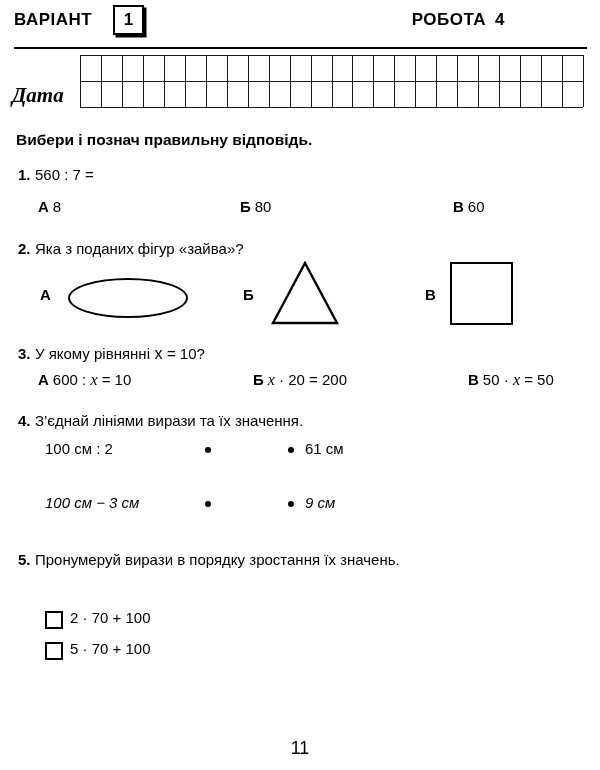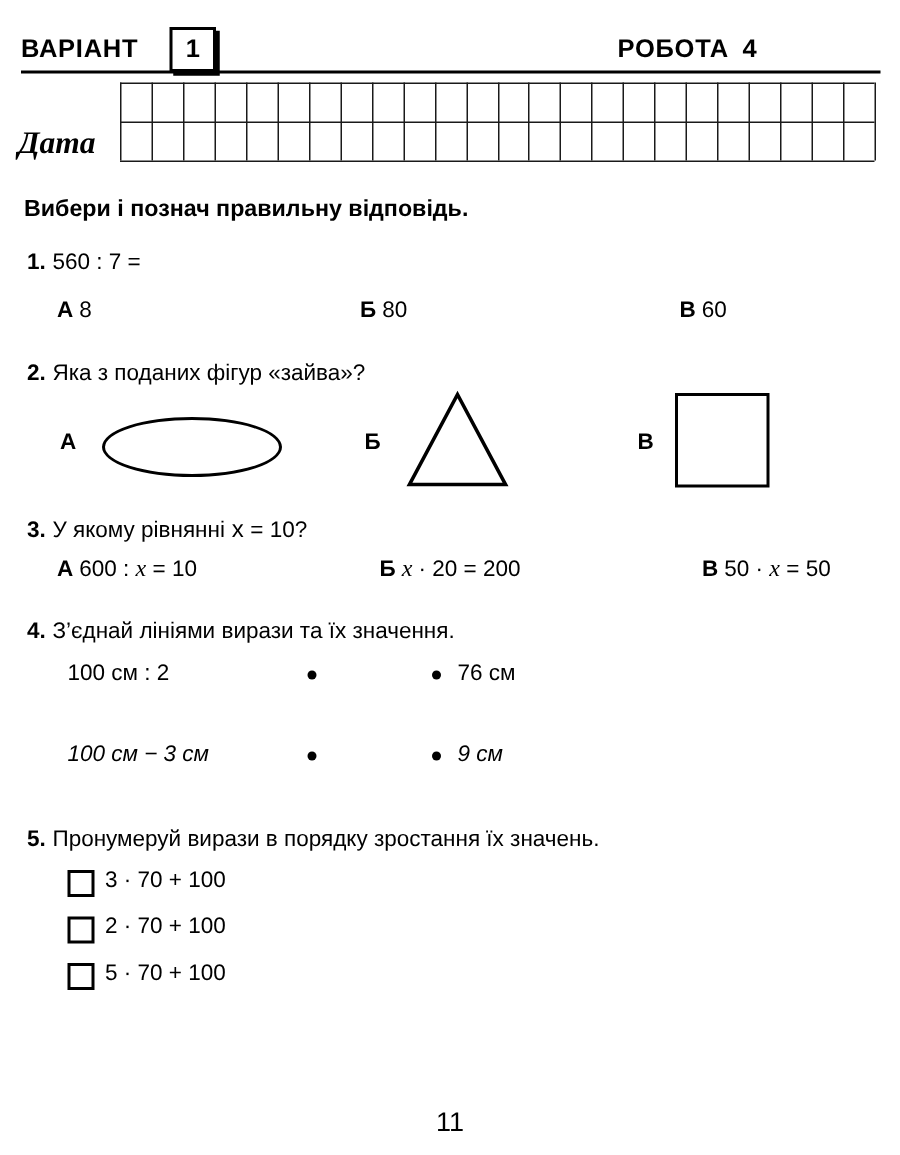--- a/index.html
+++ b/index.html
@@ -16,21 +16,20 @@
     overflow: hidden;
   }
 
   
   .header {
     position: absolute;
     left: 0;
     top: 0;
     width: 517px;
     height: 46px;
-    margin-top: 13px;
   }
   .variant-label {
     position: absolute;
     left: 14px;
     top: 10px;
     font-size: 17px;
     font-weight: bold;
     letter-spacing: 0.5px;
   }
   .variant-box {
@@ -366,39 +365,35 @@
 
 <div class="q-line" id="q4-stem">
   <span class="q-num">4.</span>
   <span class="q-text">З’єднай лініями вирази та їх значення.</span>
 </div>
 <div class="match-area">
   <div class="match-row" style="top:0px;">
     <span class="match-left">100 см : 2</span>
     <span class="dot dot-l"></span>
     <span class="dot dot-r"></span>
-    <span class="match-right">76 см</span>
+    <span class="match-right">61 см</span>
   </div>
   <div class="match-row" style="top:54px;font-style:italic;">
     <span class="match-left">100 см − 3 см</span>
     <span class="dot dot-l"></span>
     <span class="dot dot-r"></span>
     <span class="match-right">9 см</span>
   </div>
 </div>
 
 <div class="q-line" id="q5-stem">
   <span class="q-num">5.</span>
   <span class="q-text">Пронумеруй вирази в порядку зростання їх значень.</span>
 </div>
 <div class="order-area">
-  <div class="order-row" style="top:0px;">
-    <span class="order-box"></span>
-    <span class="order-text">3 · 70 + 100</span>
-  </div>
   <div class="order-row" style="top:31px;">
     <span class="order-box"></span>
     <span class="order-text">2 · 70 + 100</span>
   </div>
   <div class="order-row" style="top:62px;">
     <span class="order-box"></span>
     <span class="order-text">5 · 70 + 100</span>
   </div>
 </div>
 

